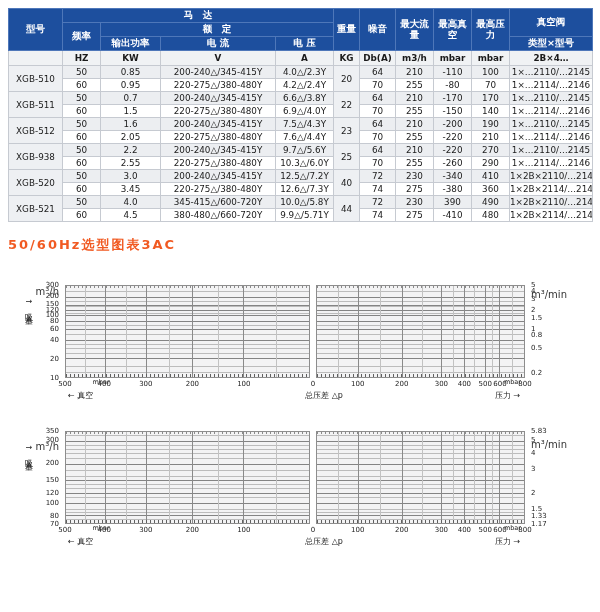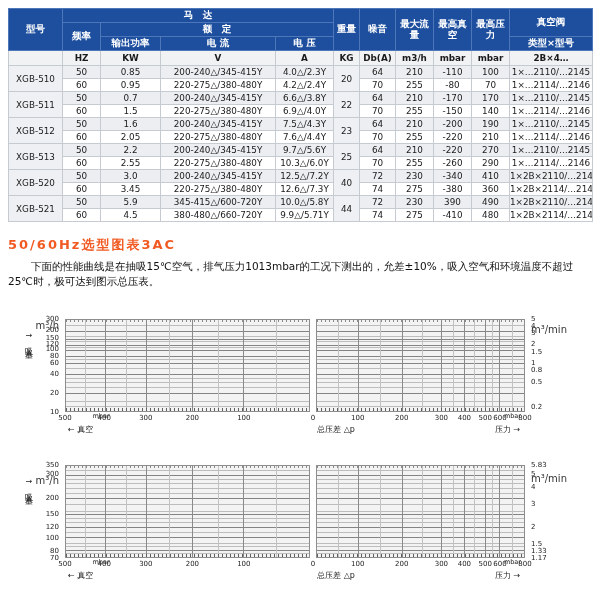--- a/index.html
+++ b/index.html
@@ -39,21 +39,21 @@
   .yticks-l{position:absolute;left:0;top:19px;width:54px;height:93px}
   .yticks-l span{position:absolute;right:3px;transform:translateY(-50%);font-size:7px;color:#222;white-space:nowrap}
   .yticks-r{position:absolute;left:520px;top:19px;width:46px;height:93px}
   .yticks-r span{position:absolute;left:3px;transform:translateY(-50%);font-size:7px;color:#222;white-space:nowrap}
   .yticks-l span.unit,.yticks-r span.unit{font-size:10px;color:#333}
   .xax{position:absolute;left:0;top:113px;width:600px;height:10px;font-size:7px;color:#222}
   .xax span{position:absolute;top:1px;transform:translateX(-50%);white-space:nowrap}
   .xax span.mbar{font-size:6.5px;top:-1px}
   .caps{position:absolute;left:0;top:124px;width:600px;height:12px;font-size:8px;color:#222}
   .caps .c1{position:absolute;left:60px}
-  .caps .c2{position:absolute;left:328px;transform:translateX(-50%)}
+  .caps .c2{position:absolute;left:316px;transform:translateX(-50%)}
   .caps .c3{position:absolute;left:487px}
 </style>
 </head>
 <body>
 
 <div class="page">
 
 
   <table class="spec">
     <colgroup>
@@ -171,21 +171,21 @@
           <td>2.05</td>
           <td>220-275△/380-480Y</td>
           <td>7.6△/4.4Y</td>
           <td>70</td>
           <td>255</td>
           <td>-220</td>
           <td>210</td>
           <td>1×…2114/…2146</td>
         </tr>
         <tr class="row-50">
-          <td rowspan="2" class="model">XGB-513</td>
+          <td rowspan="2" class="model">XGB-938</td>
           <td>50</td>
           <td>2.2</td>
           <td>200-240△/345-415Y</td>
           <td>9.7△/5.6Y</td>
           <td rowspan="2" class="wt">25</td>
           <td>64</td>
           <td>210</td>
           <td>-220</td>
           <td>270</td>
           <td>1×…2110/…2145</td>
@@ -221,21 +221,21 @@
           <td>12.6△/7.3Y</td>
           <td>74</td>
           <td>275</td>
           <td>-380</td>
           <td>360</td>
           <td>1×2B×2114/…2146</td>
         </tr>
         <tr class="row-50">
           <td rowspan="2" class="model">XGB-521</td>
           <td>50</td>
-          <td>5.9</td>
+          <td>4.0</td>
           <td>345-415△/600-720Y</td>
           <td>10.0△/5.8Y</td>
           <td rowspan="2" class="wt">44</td>
           <td>72</td>
           <td>230</td>
           <td>390</td>
           <td>490</td>
           <td>1×2B×2110/…2145</td>
         </tr>
         <tr class="row-60">
@@ -246,21 +246,20 @@
           <td>74</td>
           <td>275</td>
           <td>-410</td>
           <td>480</td>
           <td>1×2B×2114/…2146</td>
         </tr>
       </tbody>
   </table>
 
   <h2 class="section">50/60Hz选型图表3AC</h2>
-  <p class="note">下面的性能曲线是在抽吸15℃空气，排气压力1013mbar的工况下测出的，允差±10%，吸入空气和环境温度不超过25℃时，极可达到图示总压表。</p>
 
   <div class="chart c0" id="chart-0">
       <div class="ylab">↑吸入量</div>
       <div class="yticks-l">
         <span style="top: 0%;">300</span>
         <span style="top: 11.9%;">200</span>
         <span style="top: 20.4%;">150</span>
         <span style="top: 26.9%;">120</span>
         <span style="top: 32.3%;">100</span>
         <span style="top: 38.9%;">80</span>

